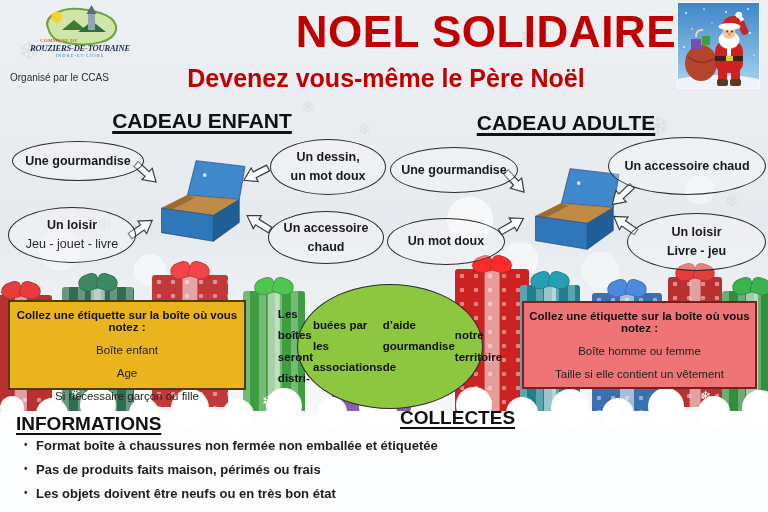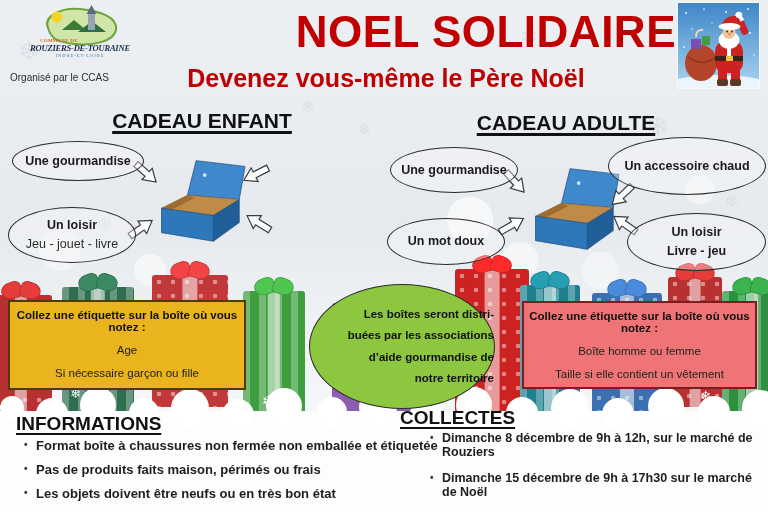--- a/index.html
+++ b/index.html
@@ -58,23 +58,23 @@
     box-shadow:40px 6px 0 4px #fff,86px -3px 0 6px #fff,132px 5px 0 3px #fff,178px 0 0 7px #fff,
       226px 7px 0 4px #fff,272px -2px 0 6px #fff,320px 4px 0 3px #fff,366px -1px 0 7px #fff,
       414px 6px 0 4px #fff,462px -3px 0 6px #fff,510px 5px 0 4px #fff,558px 0 0 7px #fff,
       606px 6px 0 4px #fff,654px -2px 0 6px #fff,702px 4px 0 4px #fff,748px 0 0 6px #fff;}
   
   .note{position:absolute;z-index:5;text-align:center;}
   .note .n-title{font-size:11.5px;font-weight:bold;color:#111;margin-top:7px;}
   .note .n-line{font-size:11.5px;color:#222;margin-top:11px;}
   .note-yellow{left:8px;top:300px;width:238px;height:90px;background:var(--yellow-note);border:2px solid #4d3b00;}
   .note-pink{left:522px;top:301px;width:235px;height:88px;background:var(--pink-note);border:2px solid #7a1f1f;}
-  .ellipse-green{position:absolute;left:309px;top:284px;width:186px;height:125px;z-index:5;
+  .ellipse-green{position:absolute;left:297px;top:284px;width:186px;height:125px;z-index:5;
     background:var(--green-note);border:1.6px solid #2b2b2b;border-radius:50%;
-    display:flex;flex-direction:column;align-items:flex-end;justify-content:center;}
+    display:flex;flex-direction:row;align-items:center;justify-content:center;}
   .ellipse-green .g-line{font-size:11.5px;font-weight:bold;color:#111;line-height:1.85;}
   
   .bottom-head{z-index:4;text-align:left;font-size:19px;font-weight:bold;color:#111;
     text-decoration:underline;text-decoration-thickness:2px;text-underline-offset:3px;}
   .blist{position:absolute;z-index:4;list-style:none;}
   .blist li{position:relative;padding-left:14px;font-weight:bold;color:#1d1d1d;}
   .blist li::before{content:"•";position:absolute;left:2px;top:1px;font-size:10px;color:#333;}
   .info-list li{font-size:13px;margin-bottom:9px;}
   .col-list li{font-size:12.5px;margin-bottom:12px;}
 </style>
@@ -179,23 +179,31 @@
   <svg class="diagram-svg" style="left:0;top:120px" width="385" height="165" viewBox="0 0 385 165">
     <use href="#shoebox" xlink:href="#shoebox" transform="translate(150,32) scale(0.72)"></use>
     <use href="#barrow" xlink:href="#barrow" transform="translate(136,44) rotate(42)"></use>
     <use href="#barrow" xlink:href="#barrow" transform="translate(268,48) rotate(153)"></use>
     <use href="#barrow" xlink:href="#barrow" transform="translate(130,116) rotate(-35)"></use>
     <use href="#barrow" xlink:href="#barrow" transform="translate(270,110) rotate(-148)"></use>
   </svg>
   <div class="bubble" style="left:12px;top:141px;width:132px;height:40px">
     <span class="b-line">Une gourmandise</span>
   </div>
+  <div class="bubble" style="left:270px;top:139px;width:116px;height:56px">
+    <span class="b-line">Un dessin,</span>
+    <span class="b-line">un mot doux</span>
+  </div>
   <div class="bubble" style="left:8px;top:207px;width:128px;height:56px">
     <span class="b-line">Un loisir</span>
     <span class="b-line normal">Jeu - jouet - livre</span>
+  </div>
+  <div class="bubble" style="left:268px;top:211px;width:116px;height:53px">
+    <span class="b-line">Un accessoire</span>
+    <span class="b-line">chaud</span>
   </div>
 
   <div class="abs sec-head" style="left:391px;top:111px;width:350px">CADEAU ADULTE</div>
   <svg class="diagram-svg" style="left:384px;top:120px" width="384" height="165" viewBox="0 0 384 165">
     <use href="#shoebox" xlink:href="#shoebox" transform="translate(140,40) scale(0.72)"></use>
     <use href="#barrow" xlink:href="#barrow" transform="translate(122,52) rotate(48)"></use>
     <use href="#barrow" xlink:href="#barrow" transform="translate(248,66) rotate(137)"></use>
     <use href="#barrow" xlink:href="#barrow" transform="translate(116,112) rotate(-30)"></use>
     <use href="#barrow" xlink:href="#barrow" transform="translate(252,112) rotate(-145)"></use>
   </svg>
@@ -266,20 +274,21 @@
   </div>
   <div class="abs whitemask"></div>
   <div class="abs snowrow"></div>
   <span class="flake white" style="left:70px;top:386px;font-size:13px">❄</span>
   <span class="flake white" style="left:262px;top:392px;font-size:15px">❄</span>
   <span class="flake white" style="left:430px;top:384px;font-size:12px">❄</span>
   <span class="flake white" style="left:700px;top:388px;font-size:14px">❄</span>
 
   <div class="note note-yellow">
     <div class="n-title">Collez une étiquette sur la boîte où vous notez :</div>
+    <div class="n-line">Boîte enfant</div>
     <div class="n-line">Age</div>
     <div class="n-line">Si nécessaire garçon ou fille</div>
   </div>
 
   <div class="ellipse-green">
     <span class="g-line">Les boîtes seront distri-</span>
     <span class="g-line">buées par les associations</span>
     <span class="g-line">d’aide gourmandise de</span>
     <span class="g-line">notre territoire</span>
   </div>
@@ -292,18 +301,14 @@
 
   <div class="abs bottom-head" style="left:16px;top:413px;width:372px">INFORMATIONS</div>
   <ul class="blist info-list" style="left:22px;top:438px;width:430px">
     <li><span>Format boîte à chaussures non fermée non emballée et étiquetée</span></li>
     <li><span>Pas de produits faits maison, périmés ou frais</span></li>
     <li><span>Les objets doivent être neufs ou en très bon état</span></li>
     <li><span>Décorez votre boîte (dessins, gommettes, etc.)</span></li>
   </ul>
 
   <div class="abs bottom-head" style="left:400px;top:407px;width:380px">COLLECTES</div>
-  <ul class="blist col-list" style="left:428px;top:431px;width:340px">
-    <li><span>Dimanche 8 décembre de 9h à 12h, sur le marché de Rouziers</span></li>
-    <li><span>Dimanche 15 décembre de 9h à 17h30 sur le marché de Noël</span></li>
-  </ul>
 
 </div>
 
 </body></html>

